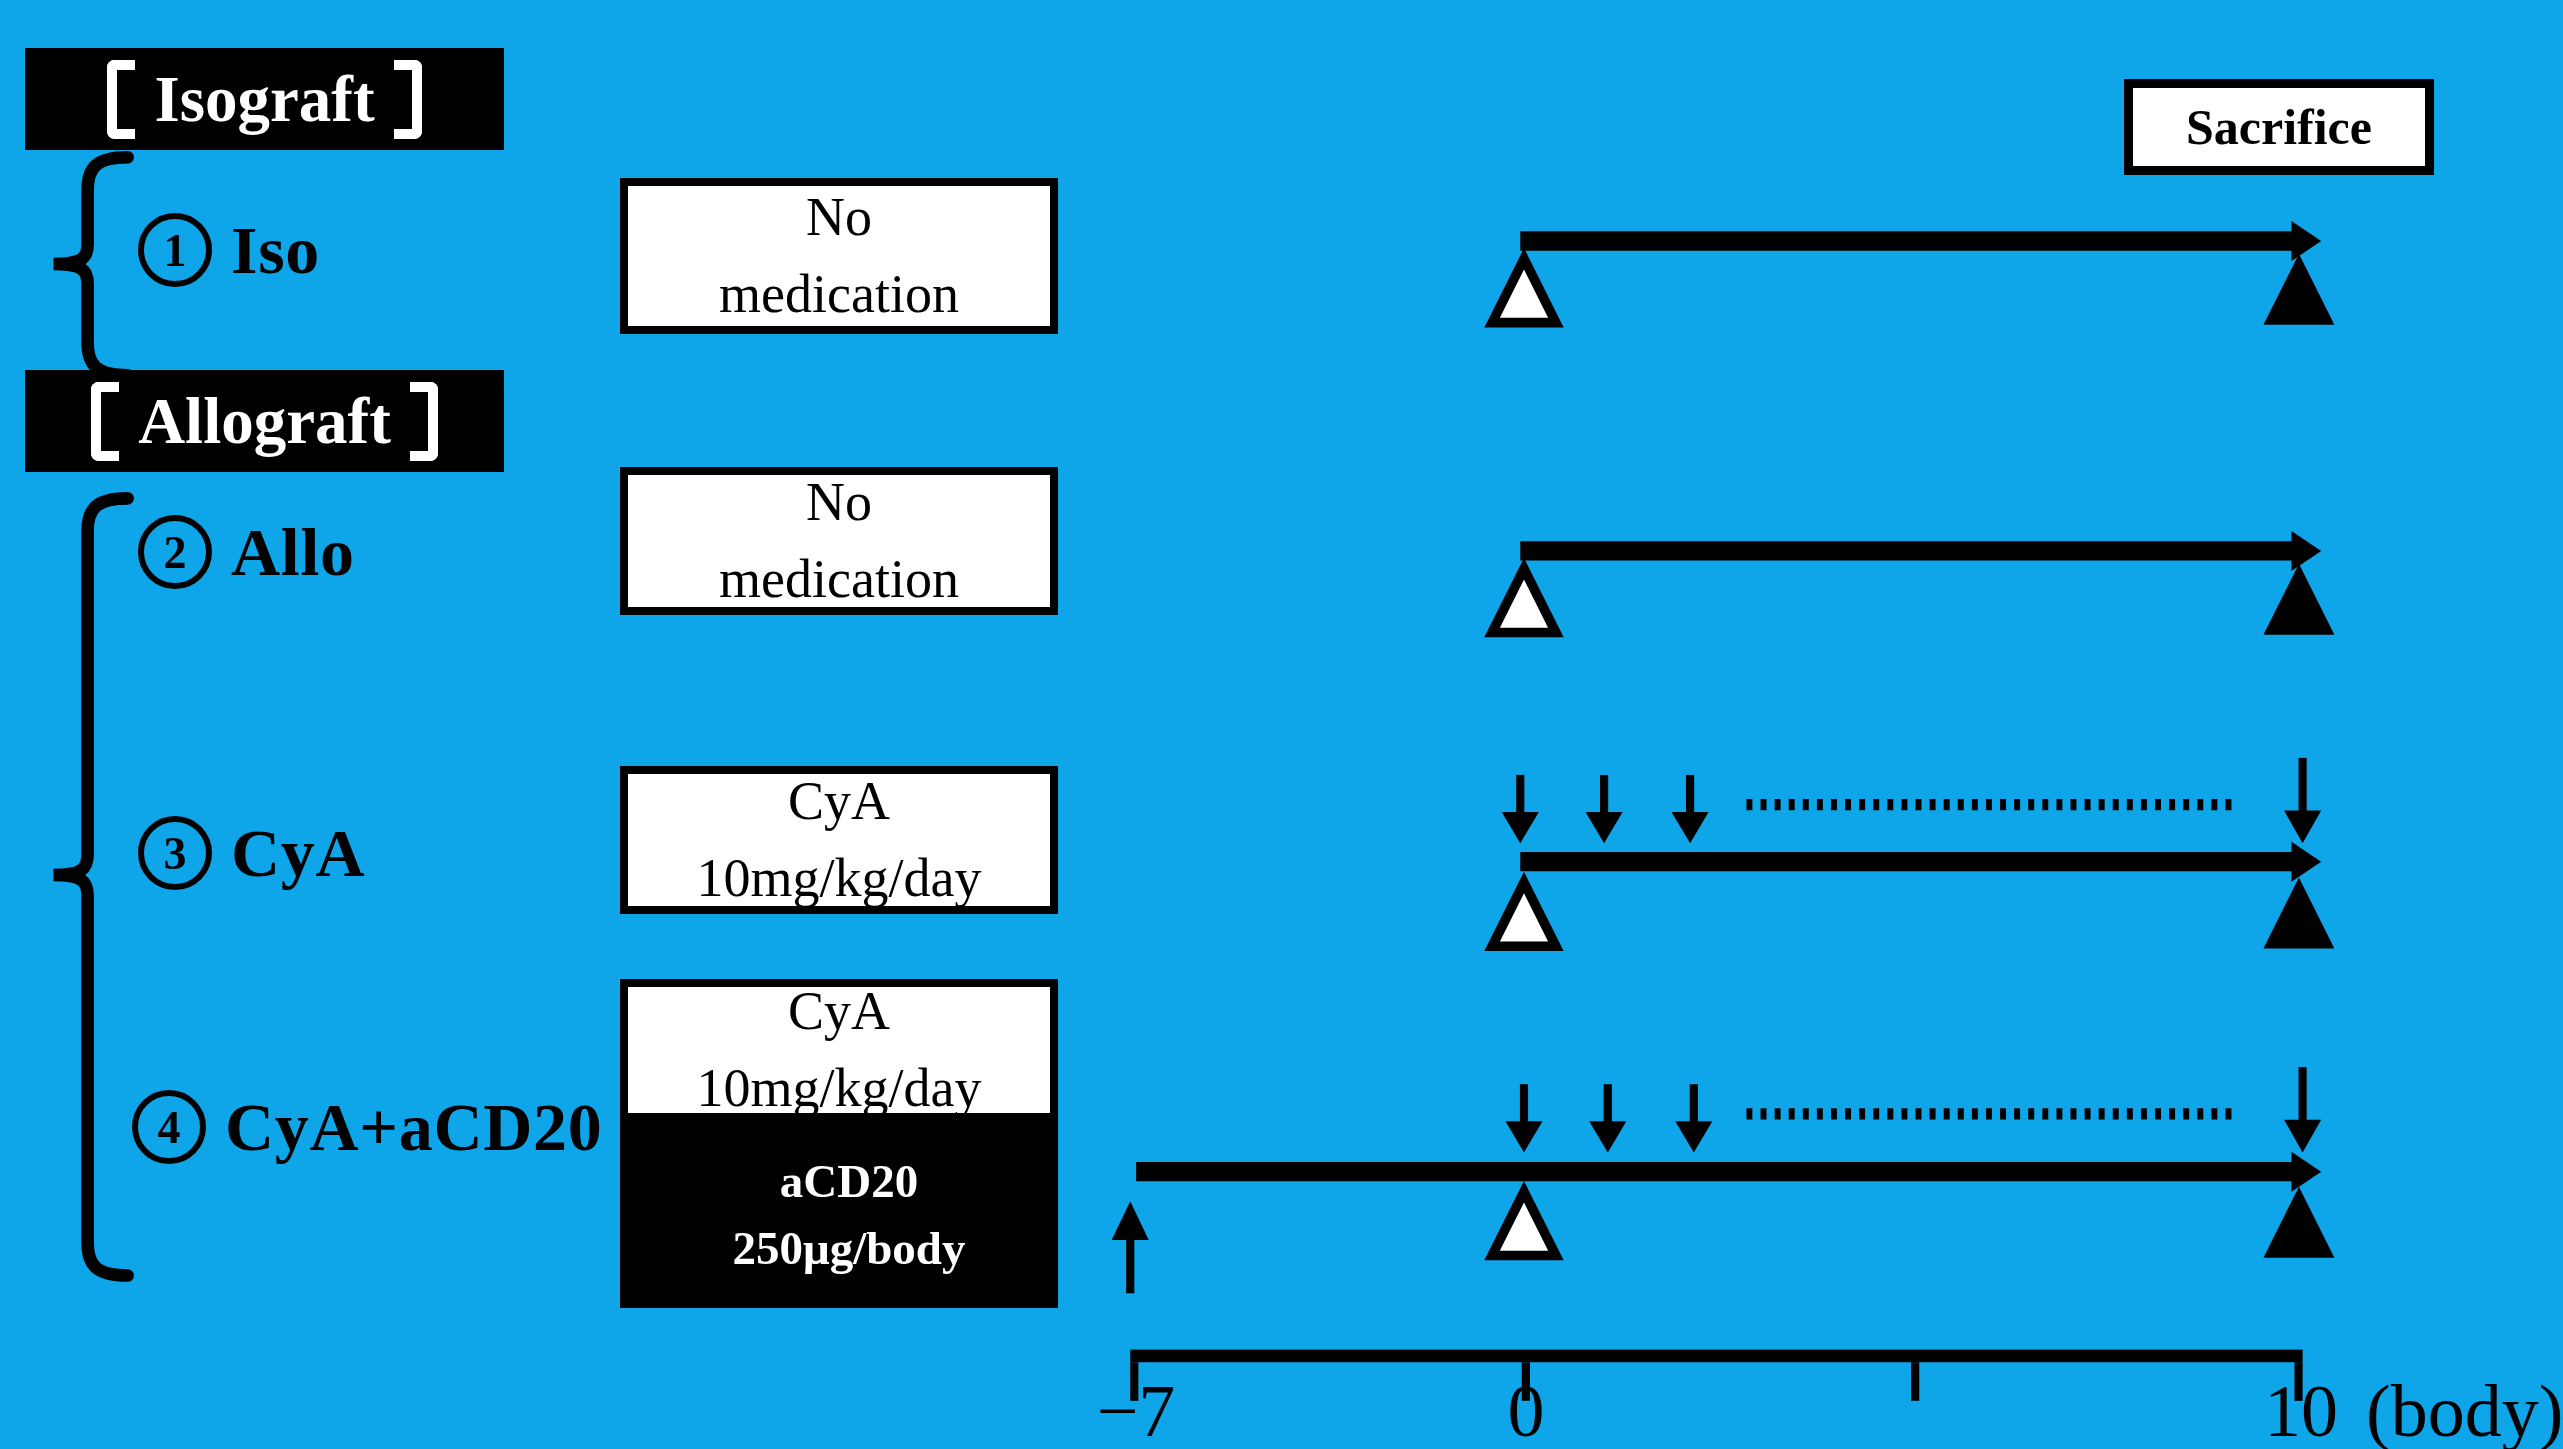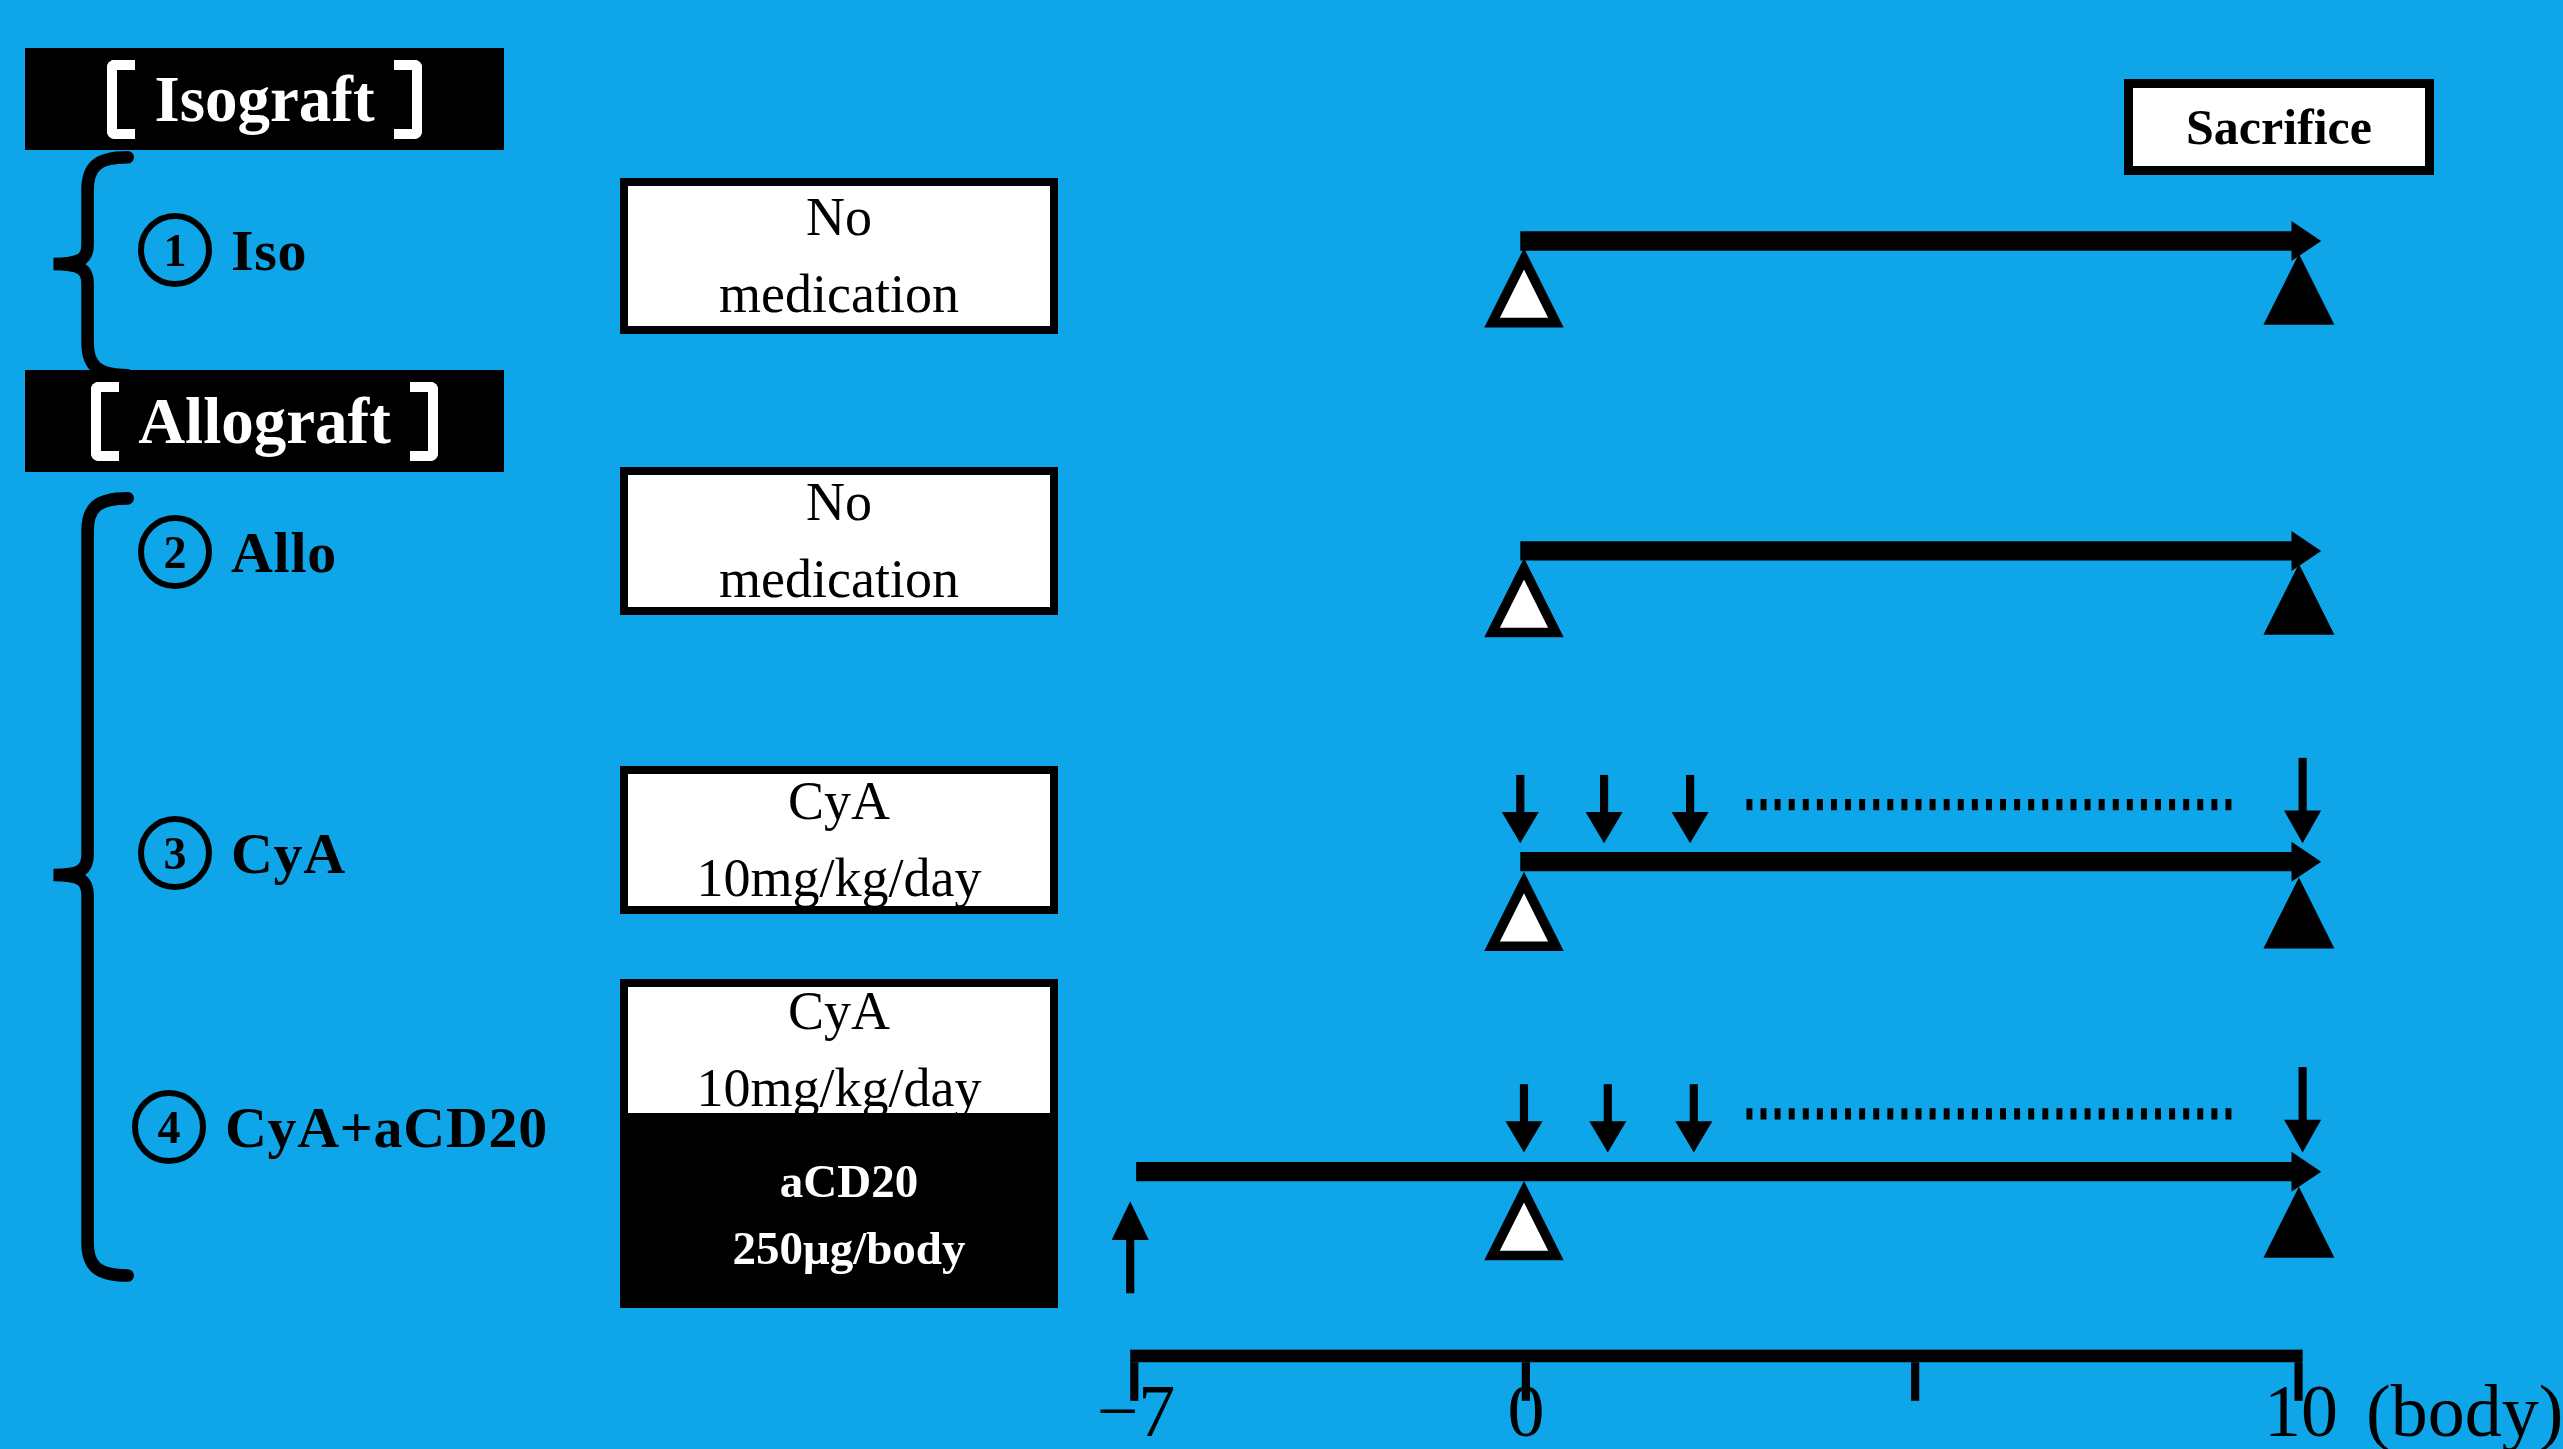--- a/index.html
+++ b/index.html
@@ -28,21 +28,21 @@
   
   .glabel{
     left:138px;height:96px;
     display:flex;align-items:center;gap:19px;white-space:nowrap;
   }
   .cnum{
     display:inline-flex;align-items:center;justify-content:center;
     width:62px;height:62px;border:6px solid #000;border-radius:50%;
     font-size:46px;font-weight:700;flex:0 0 auto;
   }
-  .gname{font-size:58px;font-weight:700;letter-spacing:0.7px;}
+  .gname{font-size:68px;font-weight:700;letter-spacing:0.7px;}
 
   
   .mbox{
     left:620px;width:438px;
     border:8.2px solid #000;background:#fff;
     display:flex;flex-direction:column;align-items:center;justify-content:center;
     text-align:center;font-size:54px;line-height:1.42;font-weight:400;
   }
   .mbox.dark{background:#000;color:#fff;font-weight:700;font-size:47px;border-color:#000;padding-left:20px;}
 

